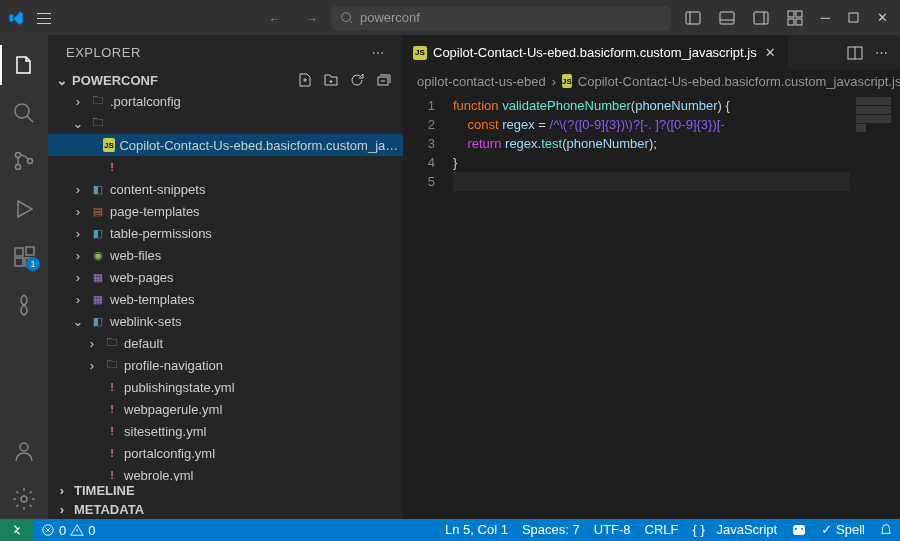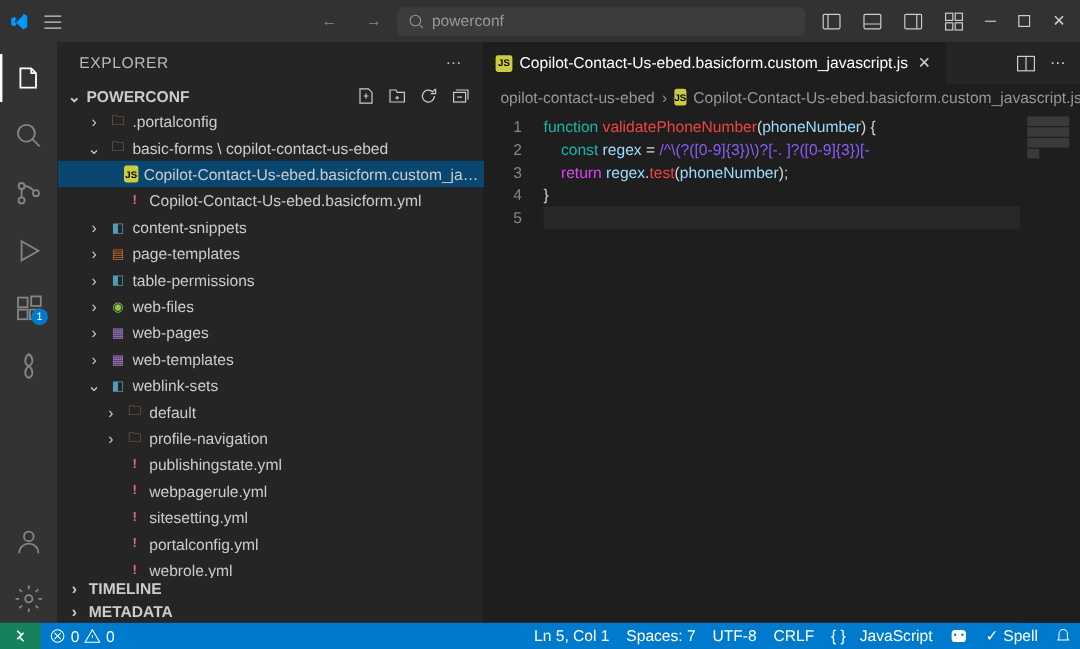--- a/index.html
+++ b/index.html
@@ -41,23 +41,23 @@
 .tab{display:flex;align-items:center;gap:6px;padding:0 10px;background:#1e1e1e;border-right:1px solid #252526;color:#fff;cursor:pointer}
 .tab-close{cursor:pointer;color:#ccc;padding:2px}
 .tabs-actions{margin-left:auto;display:flex;align-items:center;gap:12px;padding:0 12px;color:#ccc}
 .breadcrumb{height:22px;display:flex;align-items:center;padding:0 14px;gap:6px;color:#969696;font-size:12px;overflow:hidden;white-space:nowrap}
 .editor{flex:1;display:flex;font-family:Consolas,monospace;font-size:13px;position:relative}
 .gutter{width:50px;text-align:right;color:#858585;padding:4px 18px 0 0;line-height:19px}
 .code{flex:1;padding:4px 0 0 0;line-height:19px;white-space:pre}
 .cur-line{background:#282828}
 .minimap{width:50px;background:#1e1e1e;padding-top:4px}
 .mm-block{width:35px;height:8px;background:#3a3a3a;margin:1px 0 1px 6px}
-.kw{color:#14b8a6}
+.kw{color:#f97316}
 .kw2{color:#d946ef}
-.fn{color:#ef4444}
+.fn{color:#5eead4}
 .var{color:#9cdcfe}
 .str{color:#8b5cf6}
 .op{color:#d4d4d4}
 .statusbar{height:22px;background:#007acc;display:flex;align-items:center;color:#fff;font-size:12px}
 .sb-block{display:flex;align-items:center;height:100%;padding:0 7px;cursor:pointer;gap:4px}
 .sb-remote{background:#16825d;width:34px;justify-content:center}
 .sb-right{margin-left:auto;display:flex}
 svg{display:block}
 </style>
 </head>
@@ -217,31 +217,29 @@
     </div>
     <div class="tree" id="tree">
         <div class="tree-item" style="padding-left: 22px;">
           <span class="chev">›</span>
           <span class="ico ico-folder">🗀</span>
           <span class="tree-label">.portalconfig</span>
         </div>
         <div class="tree-item" style="padding-left: 22px;">
           <span class="chev">⌄</span>
           <span class="ico ico-folder">🗀</span>
-          <span class="tree-label">basic-forms \ copilot-contact-us-ebed</span>
         </div>
         <div class="tree-item selected" style="padding-left: 36px;">
           <span class="chev"></span>
           <span class="ico ico-js">JS</span>
           <span class="tree-label">Copilot-Contact-Us-ebed.basicform.custom_javascri...</span>
         </div>
         <div class="tree-item" style="padding-left: 36px;">
           <span class="chev"></span>
           <span class="ico ico-yml">!</span>
-          <span class="tree-label">Copilot-Contact-Us-ebed.basicform.yml</span>
         </div>
         <div class="tree-item" style="padding-left: 22px;">
           <span class="chev">›</span>
           <span class="ico ico-blue">◧</span>
           <span class="tree-label">content-snippets</span>
         </div>
         <div class="tree-item" style="padding-left: 22px;">
           <span class="chev">›</span>
           <span class="ico ico-orange">▤</span>
           <span class="tree-label">page-templates</span>

